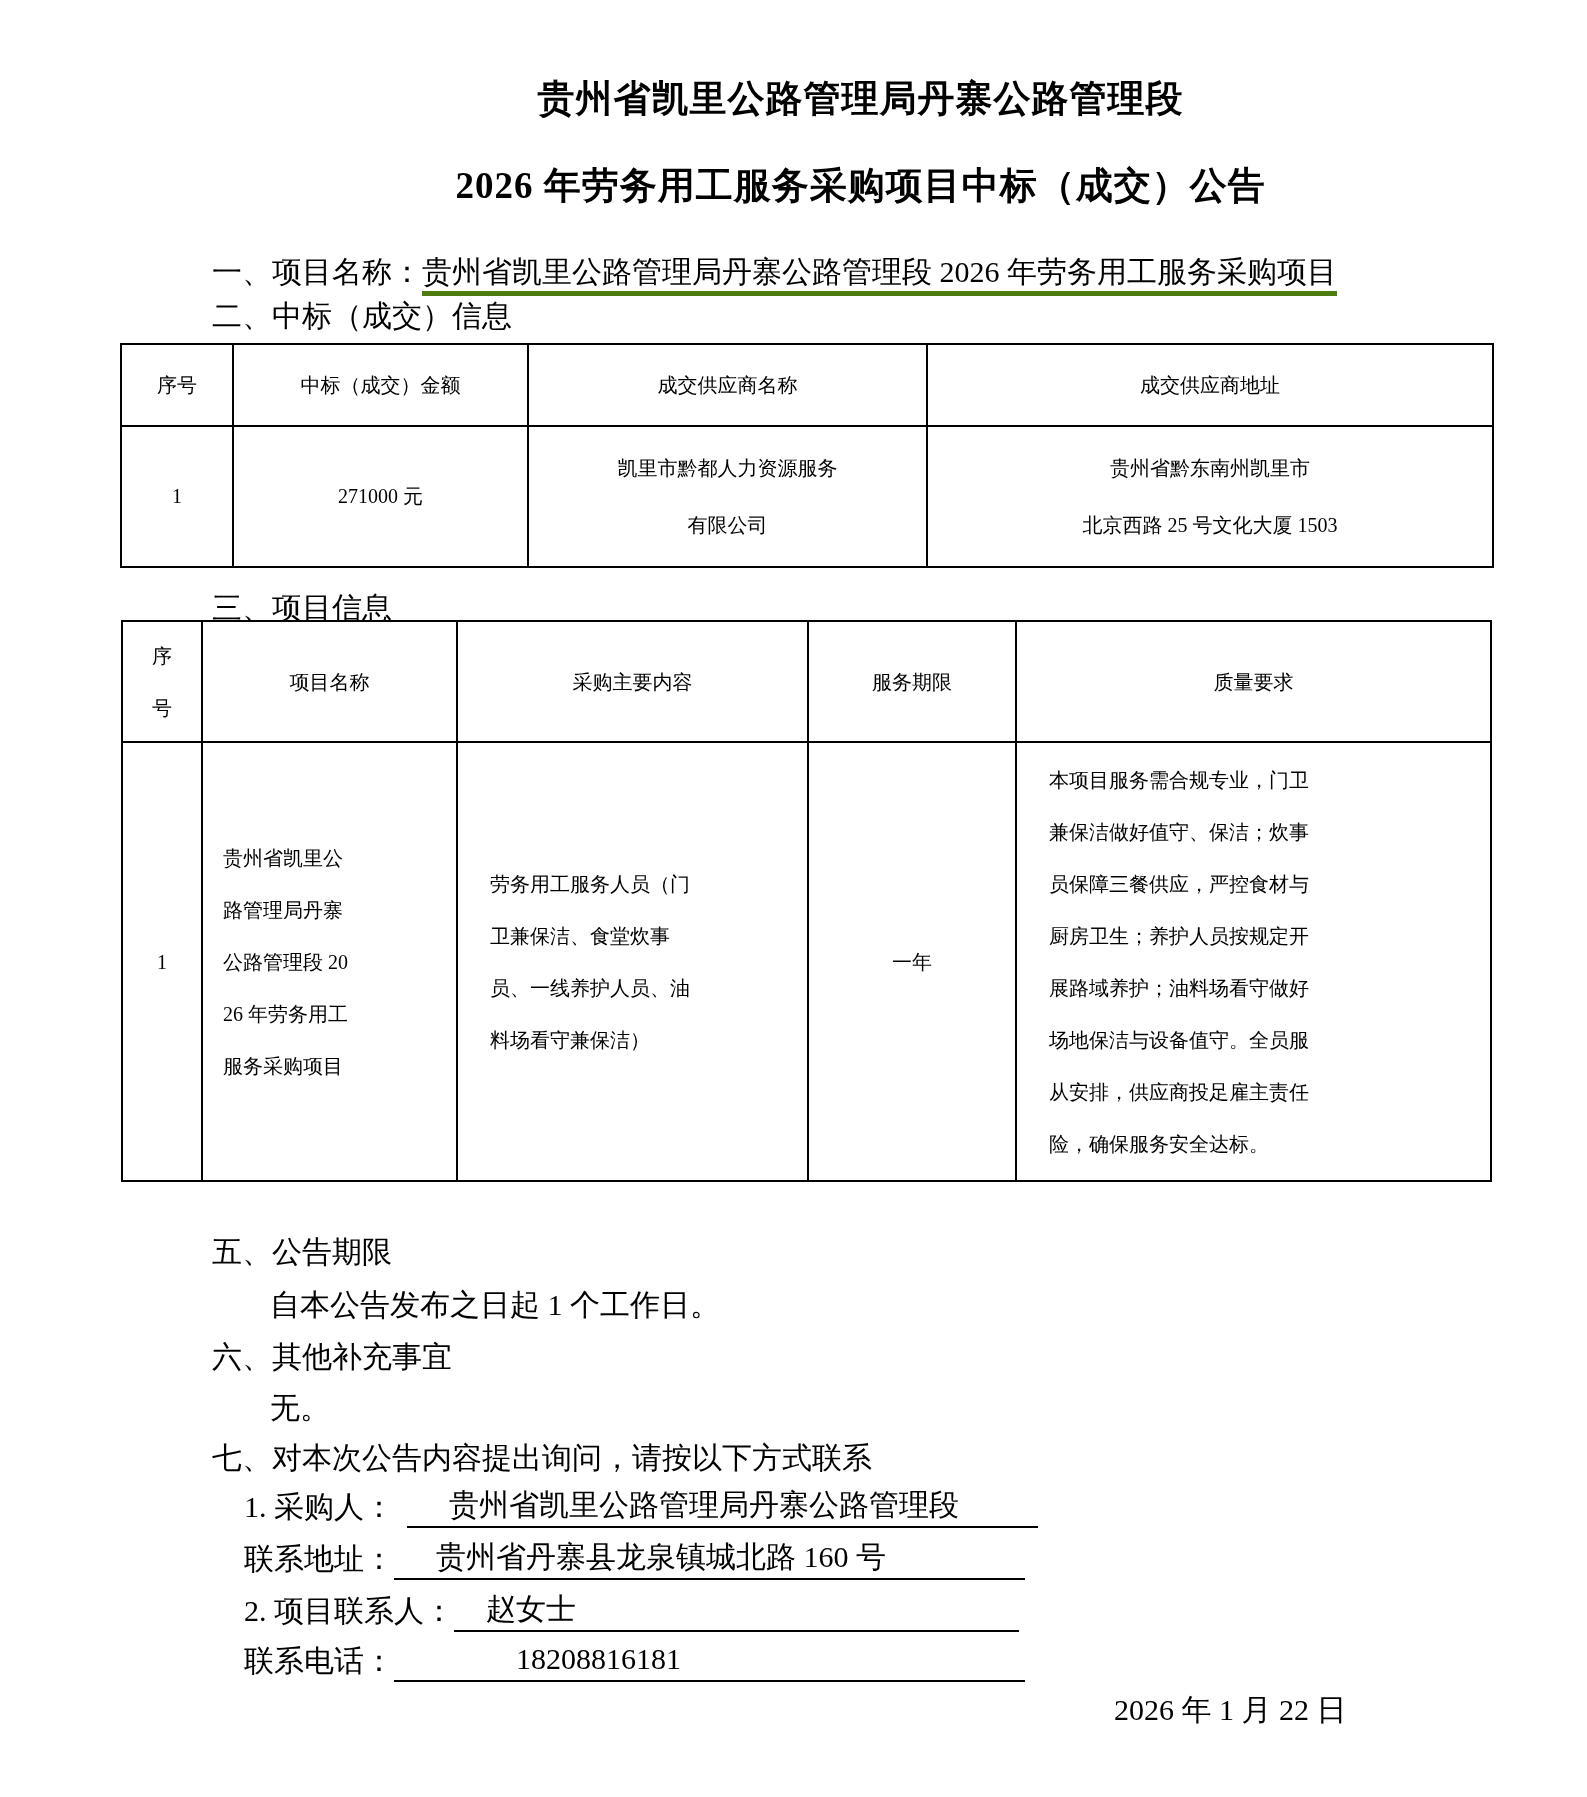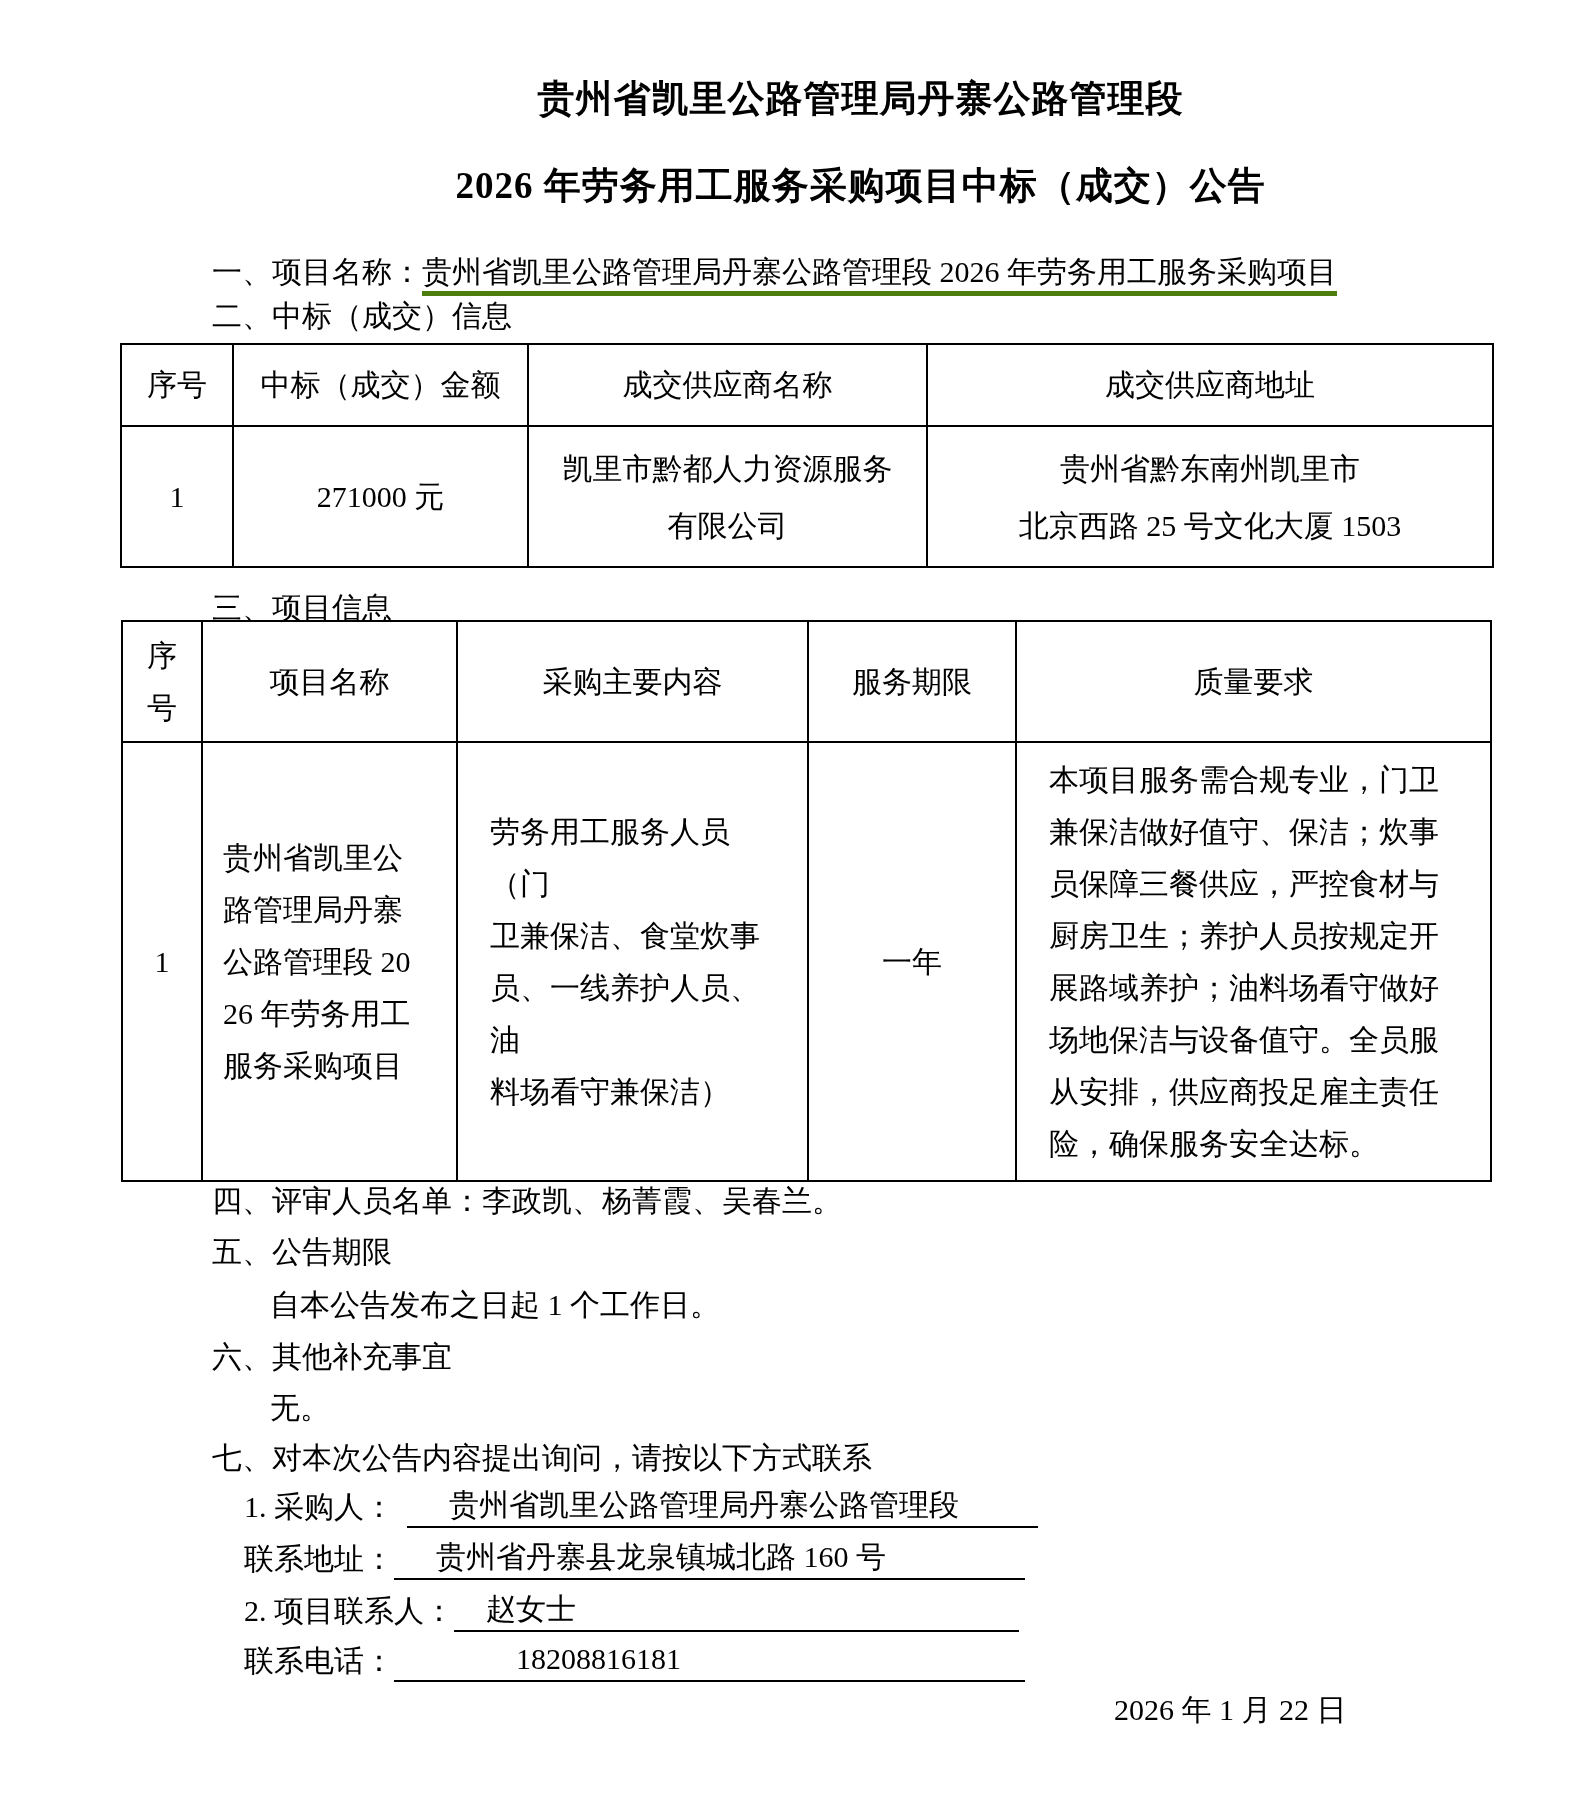--- a/index.html
+++ b/index.html
@@ -24,21 +24,21 @@
   .sub { left:270px; line-height:40px; white-space:nowrap; }
   .u-span { border-bottom:5px solid #4d7c0f; padding-bottom:3px; }
 
   table { position:absolute; border-collapse:collapse; table-layout:fixed; }
   th, td {
     border:2px solid #000;
     font-weight:normal;
     text-align:center;
     vertical-align:middle;
     padding:0;
-    font-size:30px;
+    font-size:20px;
     overflow:hidden;
   }
   .pre { white-space:pre-line; }
 
   #award-table { left:120px; top:343px; width:1372px; }
   #award-table th { height:80px; line-height:40px; }
   #award-table td { height:139px; line-height:57px; }
 
   #project-table { left:121px; top:620px; width:1369px; }
   #project-table th { height:119px; line-height:52px; }
@@ -138,21 +138,20 @@
 员保障三餐供应，严控食材与
 厨房卫生；养护人员按规定开
 展路域养护；油料场看守做好
 场地保洁与设备值守。全员服
 从安排，供应商投足雇主责任
 险，确保服务安全达标。</td>
     </tr>
   </tbody>
     </table>
 
-  <div class="abs sec" style="top:1181px;">四、评审人员名单：李政凯、杨菁霞、吴春兰。</div>
 
   <div class="abs sec" style="top:1232px;">五、公告期限</div>
 
   <div class="abs sub" style="top:1285px;">自本公告发布之日起 1 个工作日。</div>
 
   <div class="abs sec" style="top:1337px;">六、其他补充事宜</div>
 
   <div class="abs sub" style="top:1388px;">无。</div>
 
   <div class="abs sec" style="top:1438px;">七、对本次公告内容提出询问，请按以下方式联系</div>

